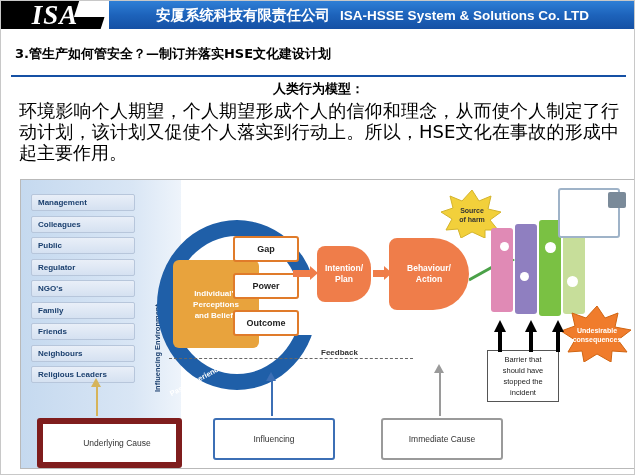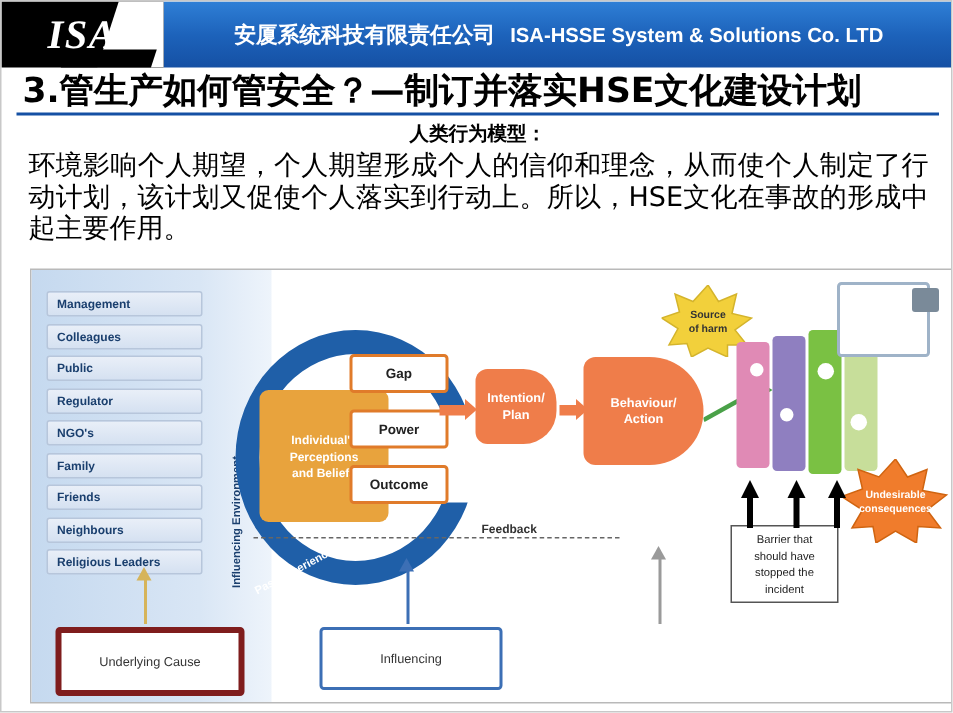--- a/index.html
+++ b/index.html
@@ -21,21 +21,21 @@
     border: 1px solid #c8c8c8;
     background: #ffffff;
     overflow: hidden;
   }
 
   
   .header {
     position: absolute;
     left: 0; top: 0;
     width: 635px;
-    height: 44px;
+    height: 28px;
     display: flex;
     align-items: stretch;
   }
   .logo-box {
     width: 108px;
     background: #000000;
     position: relative;
     display: flex;
     align-items: center;
     justify-content: center;
@@ -95,21 +95,21 @@
     font-size: 13.5px;
   }
 
   
   .title {
     position: absolute;
     left: 14px;
     top: 44px;
     width: 608px;
     font-family: "DejaVu Sans", sans-serif;
-    font-size: 23px;
+    font-size: 13px;
     font-weight: bold;
     color: #000000;
     letter-spacing: 0px;
     white-space: nowrap;
   }
   .title-underline {
     position: absolute;
     left: 10px;
     top: 74px;
     width: 615px;
@@ -266,21 +266,21 @@
     font-size: 8.5px;
     font-weight: bold;
     text-align: center;
     display: flex;
     align-items: center;
     justify-content: center;
     line-height: 11px;
   }
   .blob-intent {
     left: 296px; top: 66px;
-    width: 54px; height: 50px;
+    width: 54px; height: 56px;
     border-radius: 8px 22px 22px 8px;
   }
   .blob-behav {
     left: 368px; top: 58px;
     width: 80px; height: 72px;
     border-radius: 8px 36px 36px 8px;
   }
 
   .arrow {
     position: absolute;
@@ -369,21 +369,21 @@
     position: absolute;
     height: 38px;
     border-radius: 3px;
     font-size: 8.5px;
     color: #333333;
     display: flex;
     align-items: center;
     justify-content: center;
     background: #ffffff;
   }
-  .bb-under { left: 16px; top: 238px; width: 118px; border: 4px solid #7f1d1d; }
+  .bb-under { left: 16px; top: 238px; width: 118px; border: 6px solid #7f1d1d; padding-left: 15px; }
   .bb-pre   { left: 192px; top: 238px; width: 118px; border: 2px solid #3c6fb5; }
   .bb-imm   { left: 360px; top: 238px; width: 118px; border: 2px solid #9a9a9a; }
 
   .vline { position: absolute; background: #7f7f7f; width: 1px; }
   .feedback-label {
     position: absolute;
     left: 300px;
     top: 168px;
     font-size: 8px;
     font-weight: bold;
@@ -502,20 +502,21 @@
     <div class="up-stem" style="left:508px; top:150px; height:22px;"></div>
     <div class="up-arrow" style="left:504px; top:140px;"></div>
     <div class="up-stem" style="left:535px; top:150px; height:22px;"></div>
     <div class="up-arrow" style="left:531px; top:140px;"></div>
 
     <div class="dash-line" style="left:148px; top:178px; width:244px;"></div>
     <div class="feedback-label">Feedback</div>
 
     <div class="bottom-box bb-under">Underlying Cause</div>
     <div class="bottom-box bb-pre">Influencing</div>
+    <div class="bottom-box bb-imm">Immediate Cause</div>
 
     <div class="vline" style="left:75px; top:206px; height:30px; background:#d6b45a; width:2px;"></div>
     <div class="small-arrow-up" style="left:70px; top:198px; border-bottom:9px solid #d6b45a;"></div>
 
     <div class="vline" style="left:250px; top:200px; height:36px; background:#3c6fb5; width:2px;"></div>
     <div class="small-arrow-up" style="left:245px; top:192px; border-bottom:9px solid #3c6fb5;"></div>
 
     <div class="vline" style="left:418px; top:192px; height:44px; background:#9a9a9a; width:2px;"></div>
     <div class="small-arrow-up" style="left:413px; top:184px; border-bottom:9px solid #9a9a9a;"></div>
 

